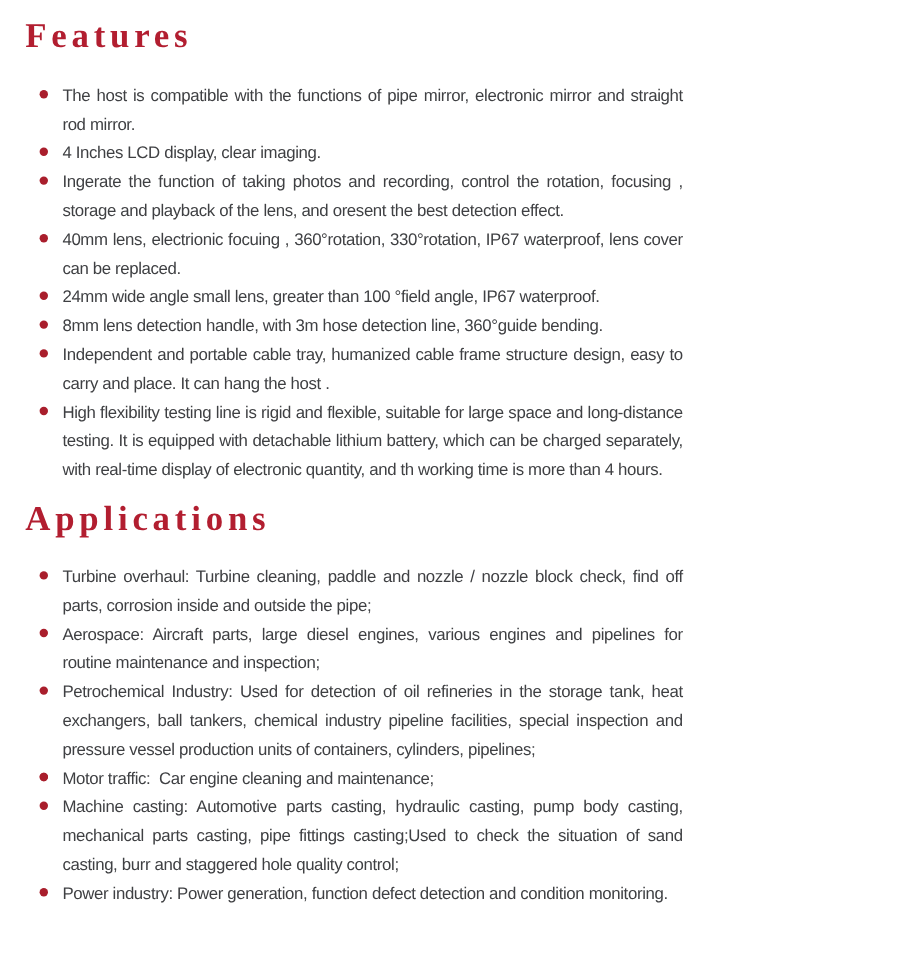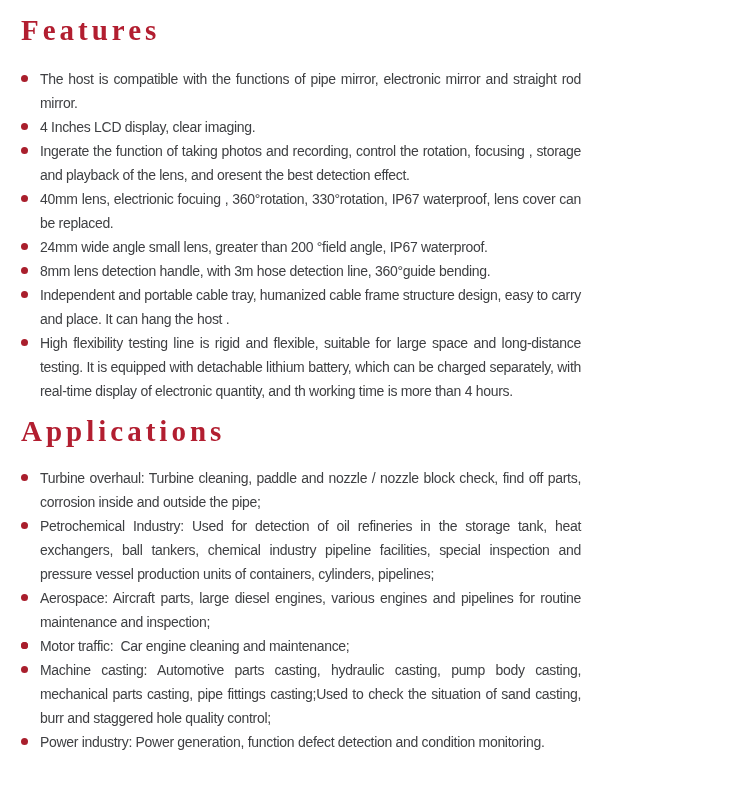--- a/index.html
+++ b/index.html
@@ -30,21 +30,21 @@
     letter-spacing: 4px;
     color: var(--heading, #B21E30);
     margin: 0 0 19px 0;
   }
   .section + .section .section-title {
     margin-top: 10px;
     margin-bottom: 17px;
   }
   ul.bullet-list {
     list-style: none;
-    margin: 0;
+    margin: 12px;
     padding: 0;
   }
   ul.bullet-list li {
     position: relative;
     padding-left: 19px;
     color: var(--body_text, #3F4043);
     font-size: 14px;
     line-height: 24px;
     letter-spacing: -0.3px;
     text-align: justify;
@@ -64,33 +64,33 @@
 
 <div class="page">
 
   <section class="section">
     <h1 class="section-title">Features</h1>
     <ul class="bullet-list">
       <li><span class="dot"></span><span>The host is compatible with the functions of pipe mirror, electronic mirror and straight rod mirror.</span></li>
       <li><span class="dot"></span><span>4 Inches LCD display, clear imaging.</span></li>
       <li><span class="dot"></span><span>Ingerate the function of taking photos and recording, control the rotation, focusing , storage and playback of the lens, and oresent the best detection effect.</span></li>
       <li><span class="dot"></span><span>40mm lens, electrionic focuing , 360°rotation, 330°rotation, IP67 waterproof, lens cover can be replaced.</span></li>
-      <li><span class="dot"></span><span>24mm wide angle small lens, greater than 200 °field angle, IP67 waterproof.</span></li>
+      <li><span class="dot"></span><span>24mm wide angle small lens, greater than 100 °field angle, IP67 waterproof.</span></li>
       <li><span class="dot"></span><span>8mm lens detection handle, with 3m hose detection line, 360°guide bending.</span></li>
       <li><span class="dot"></span><span>Independent and portable cable tray, humanized cable frame structure design, easy to carry and place. It can hang the host .</span></li>
       <li><span class="dot"></span><span>High flexibility testing line is rigid and flexible, suitable for large space and long-distance testing. It is equipped with detachable lithium battery, which can be charged separately, with real-time display of electronic quantity, and th working time is more than 4 hours.</span></li>
     </ul>
   </section>
 
   <section class="section">
     <h1 class="section-title">Applications</h1>
     <ul class="bullet-list">
       <li><span class="dot"></span><span>Turbine overhaul: Turbine cleaning, paddle and nozzle / nozzle block check, find off parts, corrosion inside and outside the pipe;</span></li>
+      <li><span class="dot"></span><span>Aerospace: Aircraft parts, large diesel engines, various engines and pipelines for routine maintenance and inspection;</span></li>
       <li><span class="dot"></span><span>Petrochemical Industry: Used for detection of oil refineries in the storage tank, heat exchangers, ball tankers, chemical industry pipeline facilities, special inspection and pressure vessel production units of containers, cylinders, pipelines;</span></li>
-      <li><span class="dot"></span><span>Aerospace: Aircraft parts, large diesel engines, various engines and pipelines for routine maintenance and inspection;</span></li>
       <li><span class="dot"></span></li>
       <li><span class="dot"></span><span>Motor traffic:&nbsp; Car engine cleaning and maintenance;</span></li>
       <li><span class="dot"></span><span>Machine casting: Automotive parts casting, hydraulic casting, pump body casting, mechanical parts casting, pipe fittings casting;Used to check the situation of sand casting, burr and staggered hole quality control;</span></li>
       <li><span class="dot"></span><span>Power industry: Power generation, function defect detection and condition monitoring.</span></li>
     </ul>
   </section>
 
 </div>
 
 </body></html>

